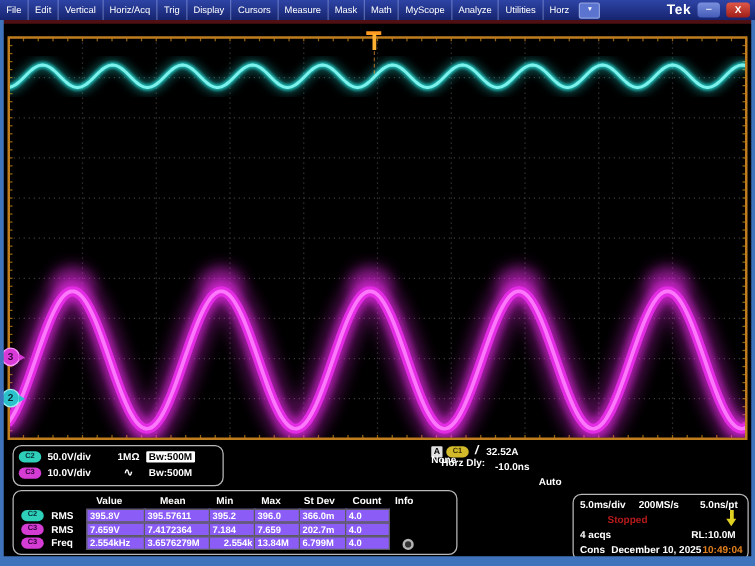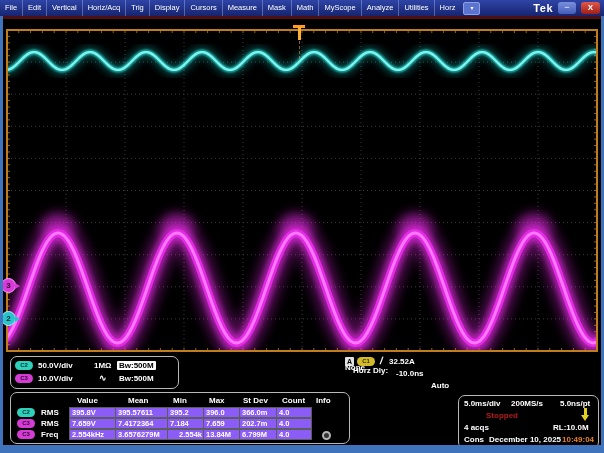--- a/index.html
+++ b/index.html
@@ -377,21 +377,21 @@
       <span class="badge bg-c2" style="left:4px;top:4px;">C2</span>
       <span class="t" style="left:27px;top:4px;">50.0V/div</span>
       <span class="t" style="left:83px;top:4px;">1MΩ</span>
       <span class="t bwsel" style="left:106px;top:3.5px;">Bw:500M</span>
       <span class="badge bg-c3" style="left:4px;top:17px;">C3</span>
       <span class="t" style="left:27px;top:17px;">10.0V/div</span>
       <span class="t" style="left:88px;top:16px;font-size:9px;">∿</span>
       <span class="t" style="left:108px;top:17px;">Bw:500M</span>
     </div>
 
-    <div class="rbox" style="left:7px;top:39px;width:338px;height:50px;">
+    <div class="rbox" style="left:7px;top:39px;width:338px;height:50px;padding-left:16px;">
       <span class="hdr" style="left:66px;top:3px;">Value</span>
       <span class="hdr" style="left:117px;top:3px;">Mean</span>
       <span class="hdr" style="left:162px;top:3px;">Min</span>
       <span class="hdr" style="left:198px;top:3px;">Max</span>
       <span class="hdr" style="left:232px;top:3px;">St Dev</span>
       <span class="hdr" style="left:271px;top:3px;">Count</span>
       <span class="hdr" style="left:305px;top:3px;">Info</span>
 
       <span class="badge bg-c2" style="left:6px;top:15px;">C2</span>
       <span class="t" style="left:30px;top:15px;">RMS</span>

